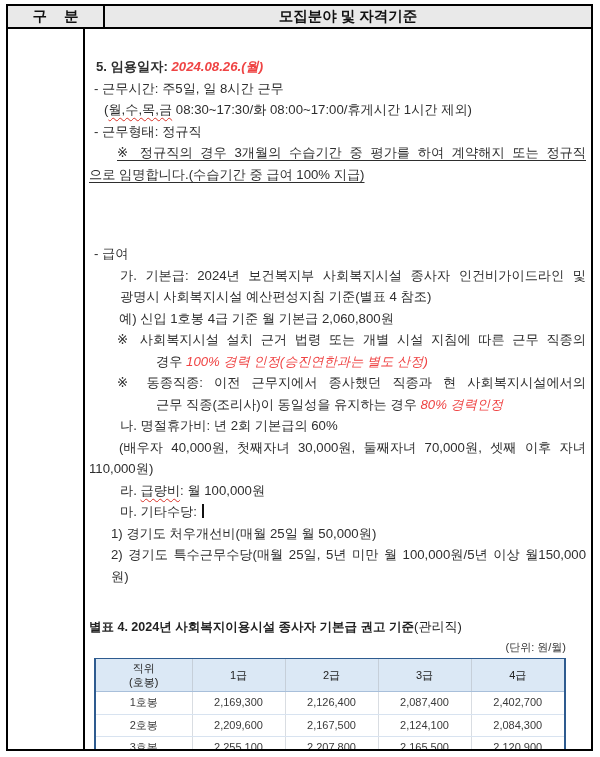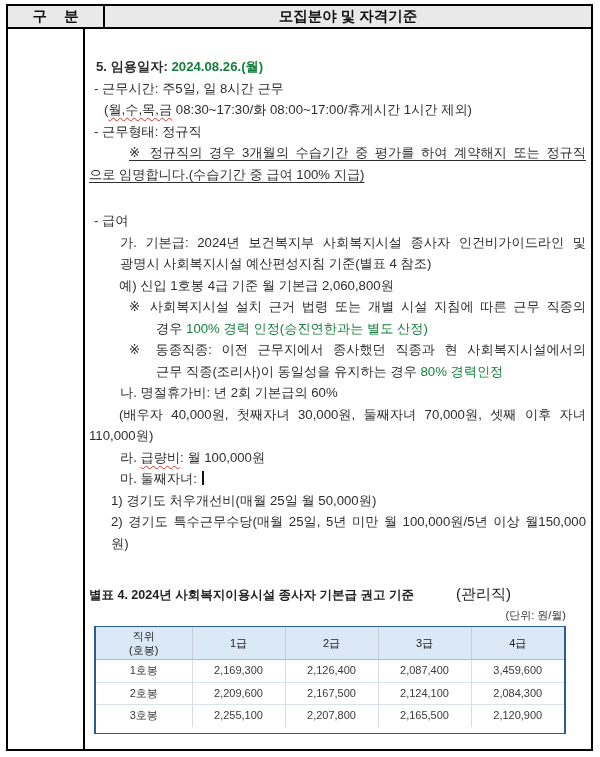--- a/index.html
+++ b/index.html
@@ -10,35 +10,35 @@
   .hcol1 { width:97px; border-right:2px solid #000; word-spacing:13px; }
   .hcol2 { flex:1; }
   .body-row { display:flex; height:720px; }
   .bcol1 { width:77px; border-right:2px solid #000; }
   .bcol2 { flex:1; padding-top:27px; font-size:13.2px; line-height:21.5px; color:#2e2e2e; overflow:hidden; }
   .ln { white-space:nowrap; }
   .ind0 { padding-left:4px; }
   .ind1 { padding-left:9px; }
   .ind2 { padding-left:11px; }
   .ind3 { padding-left:19px; }
-  .ind4 { padding-left:44px; }
+  .ind4 { padding-left:32px; }
   .ind5 { padding-left:35px; }
   .ind6 { padding-left:34px; }
   .ind7 { padding-left:71px; }
   .ind8 { padding-left:26px; }
   .bold { font-weight:bold; }
-  .red  { color:#15803d; }
+  .red  { color:#ef4444;font-style:italic; }
   .u    { text-decoration:underline; text-underline-offset:3px; }
   .sq   { text-decoration:underline wavy #d93025 1px; text-underline-offset:3px; }
   .just { white-space:normal; text-align:justify; text-align-last:justify; padding-right:5px; }
-  .gap46 { margin-top:25px; }
+  .gap46 { margin-top:58px; }
   .gap29 { margin-top:29px; }
   .cursor-bar { display:inline-block; width:2px; height:14px; background:#111; vertical-align:-2px; margin-left:5px; }
   .annex-title { font-size:12.5px; color:#222; }
-  .annex-title .suffix { font-size:15px; font-weight:normal;margin-left:42px; }
+  .annex-title .suffix { font-size:13px; font-weight:normal; }
   .unit-line { width:481px; text-align:right; font-size:11px; line-height:17px; color:#333; }
   .tbl-wrap { width:472px; margin:2px 0 0 9px; border:2px solid #2e5b8f; border-top-width:1px; border-bottom-width:1px; padding-bottom:6px; background:#fff; }
   table { width:100%; border-collapse:collapse; table-layout:fixed; font-size:11px; color:#3a3a3a; }
   col.c0 { width:96px; }
   th,td { text-align:center; vertical-align:middle; font-weight:normal; }
   thead th { background:#dbe8f5; height:33px; border-bottom:1px solid #a8bfda; border-right:1px solid #c6cfd9; line-height:14px; color:#222; }
   thead th:last-child, tbody td:last-child { border-right:none; }
   tbody td { height:21px; border-bottom:1px solid #d8e3f0; border-right:1px solid #d9dde2; background:#fff; }
   tbody tr:last-child td { border-bottom:none; }
 </style>
@@ -79,21 +79,21 @@
 
       <div class="ln ind4 just">※ 동종직종: 이전 근무지에서 종사했던 직종과 현 사회복지시설에서의</div>
       <div class="ln ind7"><span>근무 직종(조리사)이 동일성을 유지하는 경우 </span><span class="red">80% 경력인정</span></div>
 
       <div class="ln ind5">나. 명절휴가비: 년 2회 기본급의 60%</div>
       <div class="ln ind6 just">(배우자 40,000원, 첫째자녀 30,000원, 둘째자녀 70,000원, 셋째 이후 자녀</div>
       <div class="ln ind0">110,000원)</div>
 
       <div class="ln ind5"><span>라. </span><span class="sq">급량비</span><span>: 월 100,000원</span></div>
 
-      <div class="ln ind5"><span>마. 둘째자녀:</span><span class="cursor-bar"></span></div>
+      <div class="ln ind5"><span>마. 기타수당:</span><span class="cursor-bar"></span></div>
 
       <div class="ln ind8">1) 경기도 처우개선비(매월 25일 월 50,000원)</div>
       <div class="ln ind8 just">2) 경기도 특수근무수당(매월 25일, 5년 미만 월 100,000원/5년 이상 월150,000원)</div>
 
       <div class="ln ind0 gap29 bold annex-title"><span>별표 4. 2024년 사회복지이용시설 종사자 기본급 권고 기준</span><span class="suffix">(관리직)</span></div>
 
       <div class="unit-line">(단위: 원/월)</div>
 
       <div class="tbl-wrap">
         <table>
@@ -115,21 +115,21 @@
               <th>3급</th>
               <th>4급</th>
             </tr>
           </thead>
           <tbody>
             <tr>
               <td>1호봉</td>
               <td>2,169,300</td>
               <td>2,126,400</td>
               <td>2,087,400</td>
-              <td>3,459,600</td>
+              <td>2,402,700</td>
             </tr>
             <tr>
               <td>2호봉</td>
               <td>2,209,600</td>
               <td>2,167,500</td>
               <td>2,124,100</td>
               <td>2,084,300</td>
             </tr>
             <tr>
               <td>3호봉</td>

